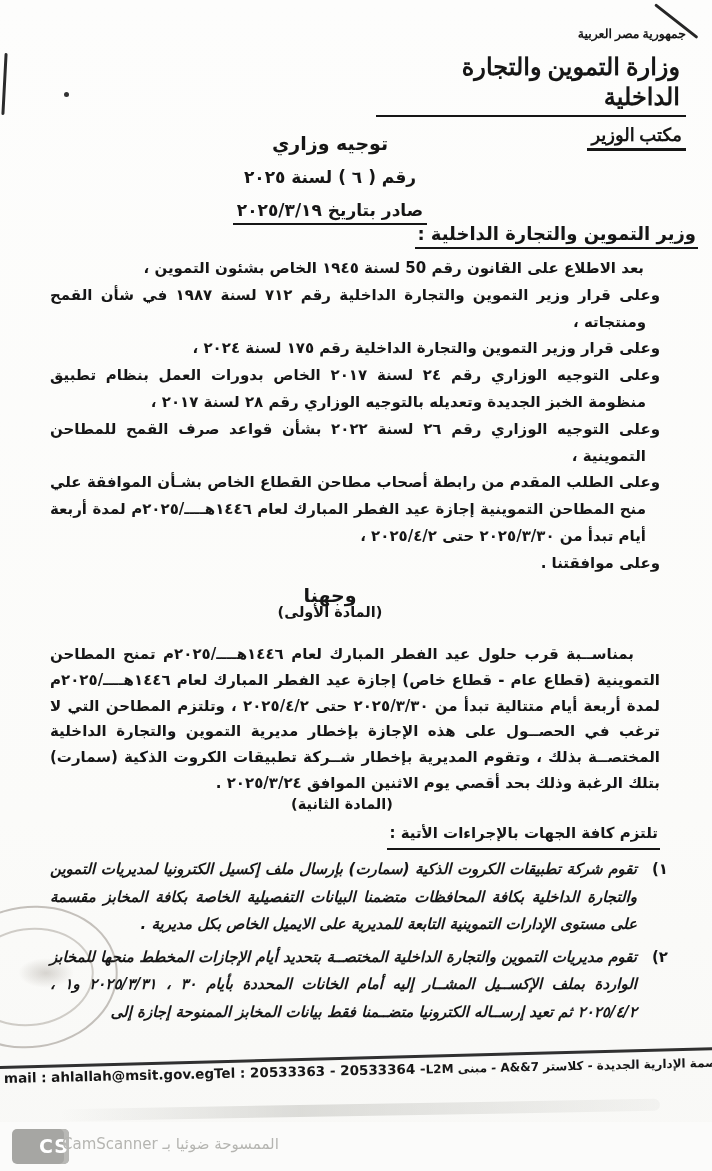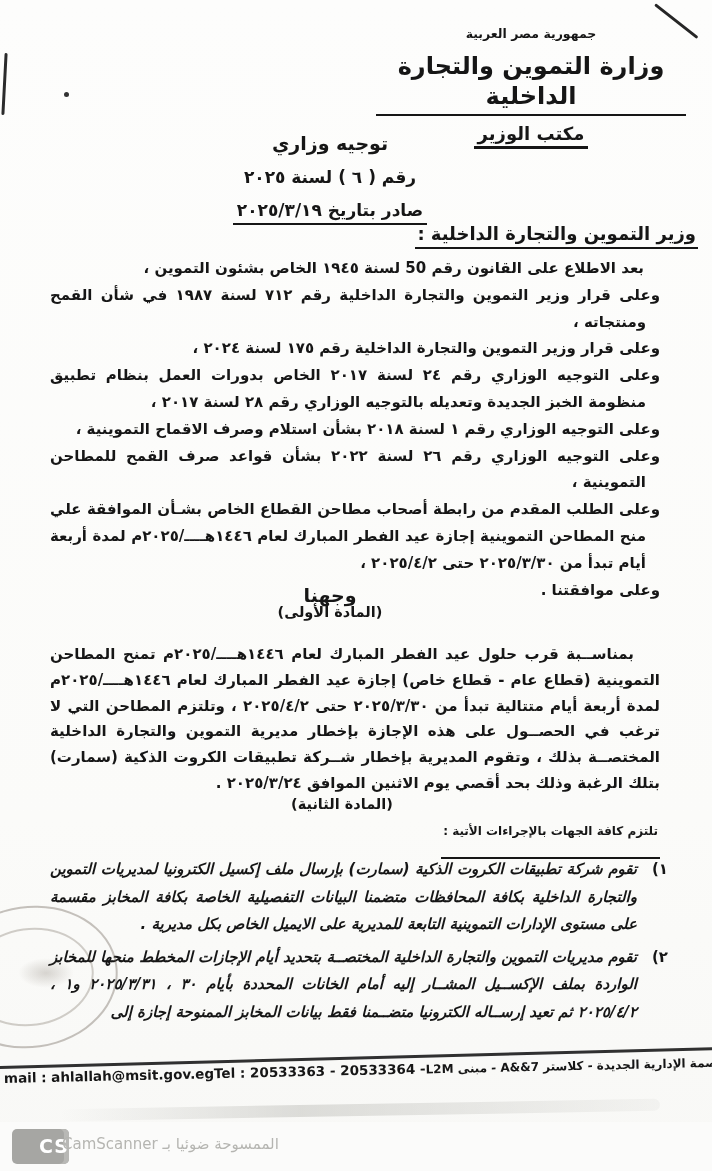--- a/index.html
+++ b/index.html
@@ -7,21 +7,21 @@
     position:relative; width:712px; height:1171px; overflow:hidden;
     background:linear-gradient(180deg,#fdfdfc 0%, #fbfbf9 70%, #f8f8f6 100%);
     font-family:"DejaVu Sans", sans-serif; color:#161616; font-weight:700;
   }
   
   .edge-line { position:absolute; left:3px; top:53px; width:3px; height:62px; background:#2b2b2b; transform:rotate(3deg); border-radius:2px; }
   .speck { position:absolute; left:64px; top:92px; width:5px; height:5px; background:#333; border-radius:50%; }
   .pen-stroke { position:absolute; left:655px; top:3px; width:54px; height:3px; background:#262626; transform:rotate(38deg); transform-origin:left center; border-radius:2px; }
 
   
-  .letterhead { position:absolute; top:26px; right:26px; width:310px; text-align:center; direction:rtl; }
+  .letterhead { position:absolute; top:26px; right:26px; width:310px; direction:rtl;font-family:Liberation Serif, serif; }
   .republic { font-size:12.5px; letter-spacing:0.5px; }
   .ministry { display:inline-block; font-size:24px; line-height:1.25; border-bottom:2.5px solid #161616; padding:0 6px 3px; margin-top:10px; }
   .office { display:inline-block; font-size:18px; border-bottom:3px solid #161616; padding:0 4px 2px; margin-top:7px; }
 
   
   .title-block { position:absolute; top:132px; left:0; width:660px; text-align:center; direction:rtl; }
   .t1 { font-size:19px; margin:0 0 13px; }
   .t2 { font-size:17px; margin:0 0 13px; }
   .t3 { display:inline-block; font-size:17px; border-bottom:2.5px solid #161616; padding:0 4px 3px; margin:0; }
 
@@ -33,22 +33,22 @@
   .preamble p.first { padding-right:0; text-indent:16px; }
 
   .wajahna { position:absolute; top:584px; left:0; width:660px; text-align:center; font-size:19px; direction:rtl; }
   .art-heading { position:absolute; left:0; width:660px; text-align:center; font-size:14.5px; direction:rtl; }
   .h-art1 { top:604px; }
   .h-art2 { top:796px;margin-left:12px; }
 
   .art1-body { position:absolute; top:642px; right:52px; left:50px; margin:0; direction:rtl;
     font-size:15px; line-height:25.8px; text-align:justify; text-indent:26px; }
 
-  .art2-intro { position:absolute; top:824px; right:52px; direction:rtl; font-size:12px;
-    border-bottom:2.5px solid #161616; padding:0 2px 19px; }
+  .art2-intro { position:absolute; top:824px; right:52px; direction:rtl; font-size:15px;
+    border-bottom:2.5px solid #161616; padding:0 2px 6px; }
 
   .items { position:absolute; top:856px; right:44px; left:50px; direction:rtl; }
   .item { display:flex; gap:7px; margin-bottom:5px; }
   .item-num { flex:none; width:24px; font-size:15px; line-height:27.5px; }
   .item-text { flex:1; font-size:15px; line-height:27.5px; text-align:justify; margin:0;font-style:italic; }
 
   
   .stamp-outer { position:absolute; left:-58px; top:906px; width:172px; height:138px;
     border:2.5px solid rgba(108,98,86,0.38); border-radius:50%; transform:rotate(-8deg); }
   .stamp-inner { position:absolute; left:-34px; top:928px; width:124px; height:94px;
@@ -95,21 +95,20 @@
     <div><span class="t3">صادر بتاريخ ٢٠٢٥/٣/١٩</span></div>
   </section>
 
   <div class="subject">وزير التموين والتجارة الداخلية :</div>
 
   <section class="preamble">
     <p class="first">بعد الاطلاع على القانون رقم 50 لسنة ١٩٤٥ الخاص بشئون التموين ،</p>
     <p>وعلى قرار وزير التموين والتجارة الداخلية رقم ٧١٢ لسنة ١٩٨٧ في شأن القمح ومنتجاته ،</p>
     <p>وعلى قرار وزير التموين والتجارة الداخلية رقم ١٧٥ لسنة ٢٠٢٤ ،</p>
     <p>وعلى التوجيه الوزاري رقم ٢٤ لسنة ٢٠١٧ الخاص بدورات العمل بنظام تطبيق منظومة الخبز الجديدة وتعديله بالتوجيه الوزاري رقم ٢٨ لسنة ٢٠١٧ ،</p>
-    <p>وعلى التوجيه الوزاري رقم ١ لسنة ٢٠١٨ بشأن استلام وصرف الاقماح التموينية ،</p>
     <p>وعلى التوجيه الوزاري رقم ٢٦ لسنة ٢٠٢٢ بشأن قواعد صرف القمح للمطاحن التموينية ،</p>
     <p>وعلى الطلب المقدم من رابطة أصحاب مطاحن القطاع الخاص بشـأن الموافقة علي منح المطاحن التموينية إجازة عيد الفطر المبارك لعام ١٤٤٦هــــ/٢٠٢٥م لمدة أربعة أيام تبدأ من ٢٠٢٥/٣/٣٠ حتى ٢٠٢٥/٤/٢ ،</p>
     <p>وعلى موافقتنا .</p>
   </section>
 
   <div class="wajahna">وجهنا</div>
 
   <div class="art-heading h-art1">(المادة الأولى)</div>
   <p class="art1-body">بمناســبة قرب حلول عيد الفطر المبارك لعام ١٤٤٦هــــ/٢٠٢٥م تمنح المطاحن التموينية (قطاع عام - قطاع خاص) إجازة عيد الفطر المبارك لعام ١٤٤٦هــــ/٢٠٢٥م لمدة أربعة أيام متتالية تبدأ من ٢٠٢٥/٣/٣٠ حتى ٢٠٢٥/٤/٢ ، وتلتزم المطاحن التي لا ترغب في الحصــول على هذه الإجازة بإخطار مديرية التموين والتجارة الداخلية المختصــة بذلك ، وتقوم المديرية بإخطار شــركة تطبيقات الكروت الذكية (سمارت) بتلك الرغبة وذلك بحد أقصي يوم الاثنين الموافق ٢٠٢٥/٣/٢٤ .</p>
 

